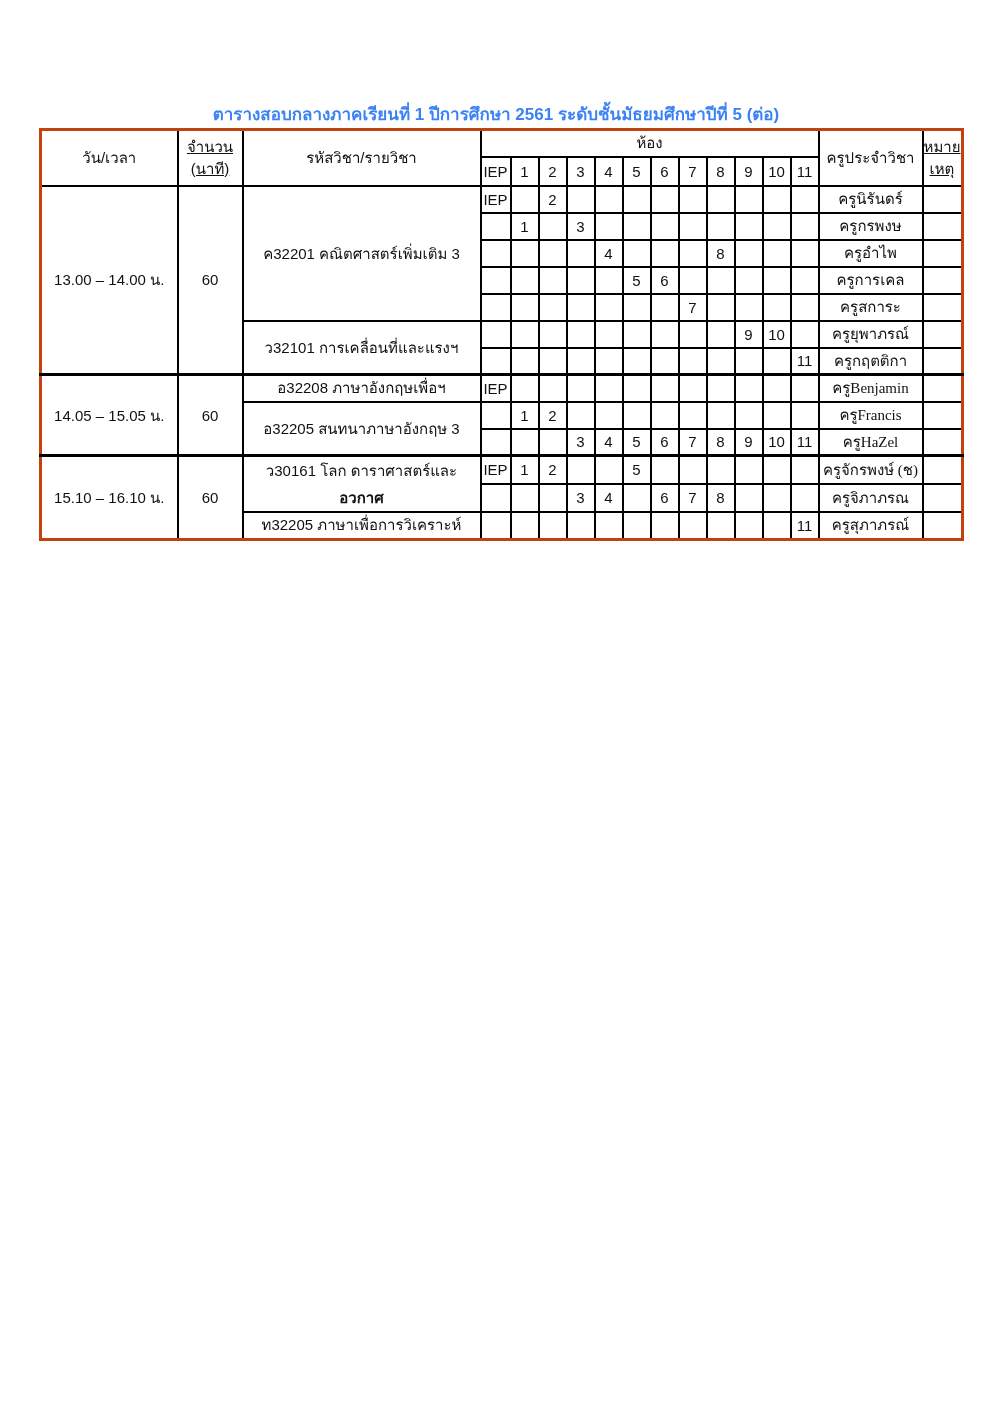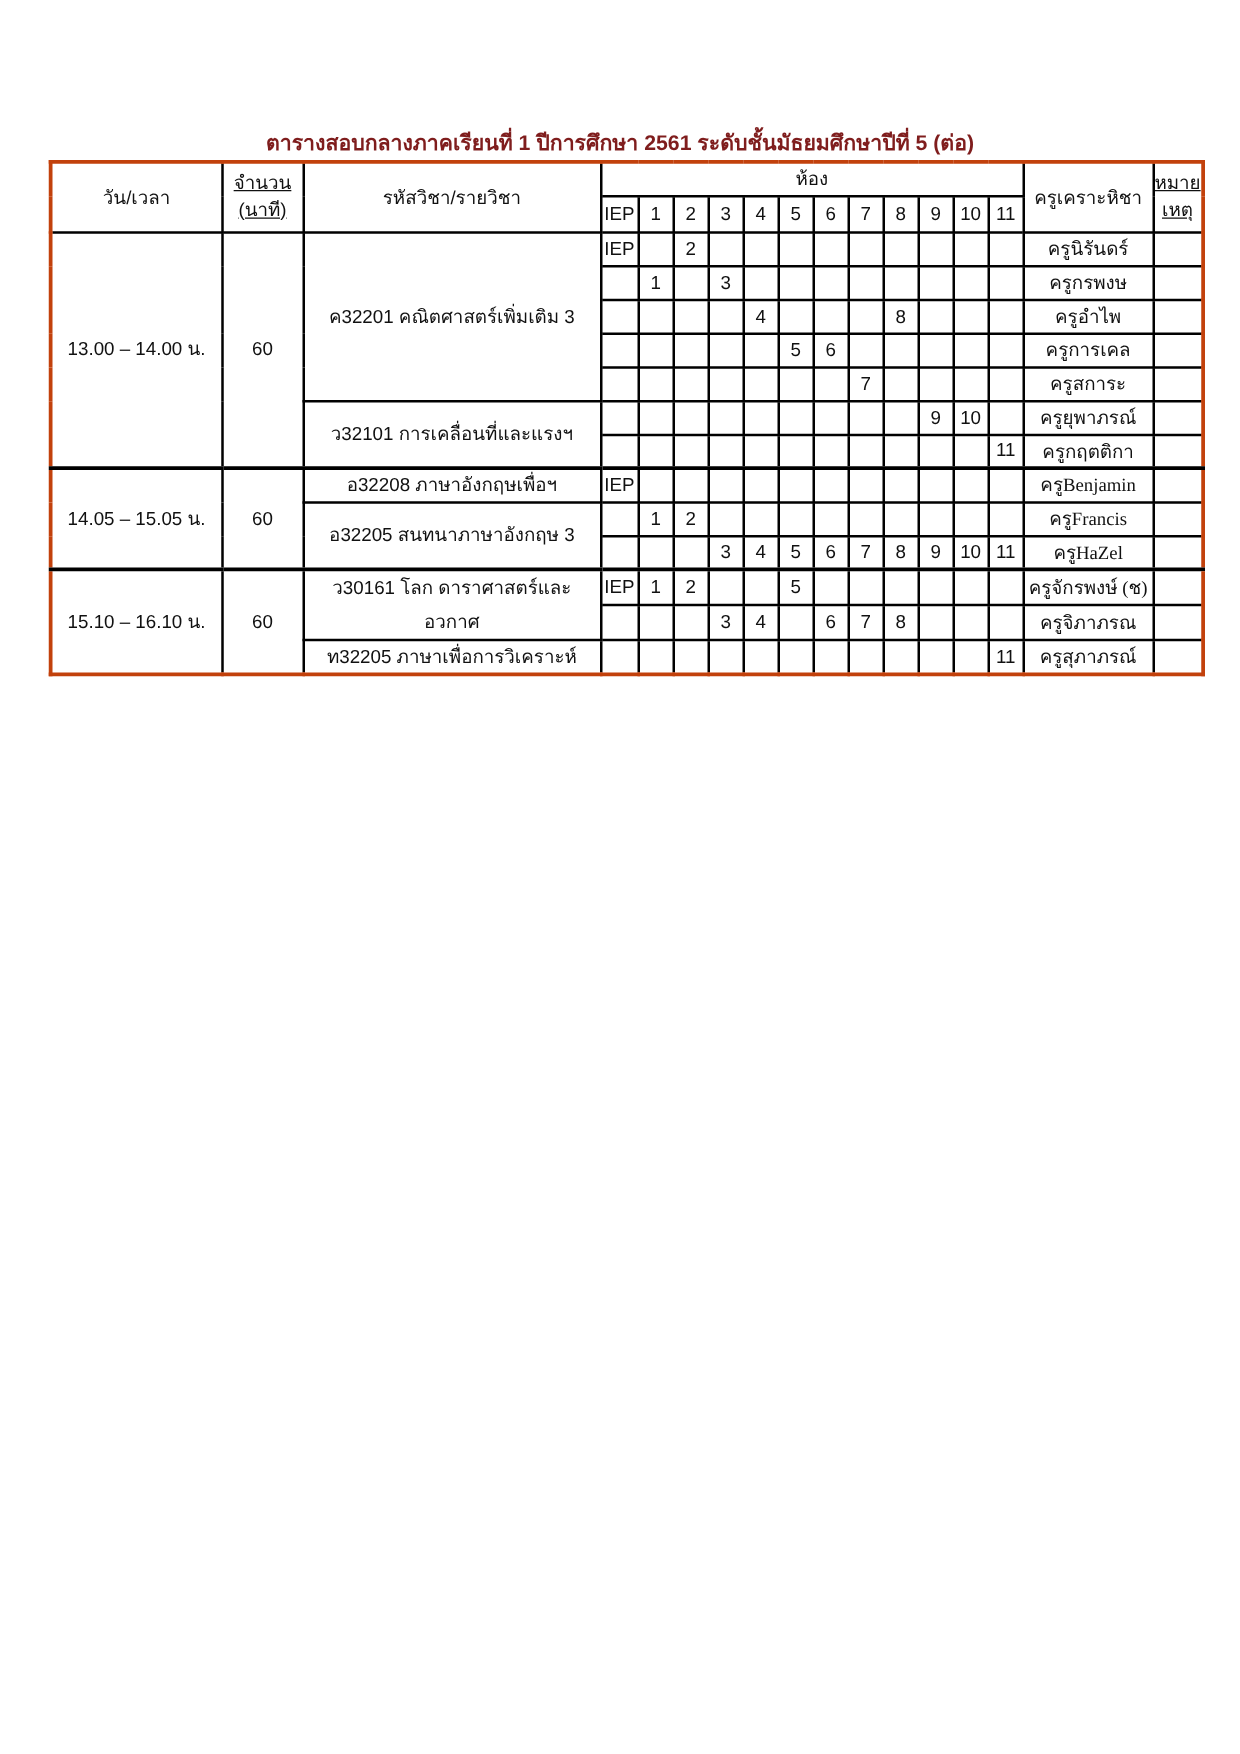--- a/index.html
+++ b/index.html
@@ -9,21 +9,21 @@
     font-family: "Liberation Sans", sans-serif;
     color: #111111;
     position: relative;
   }
   .doc-title {
     position: absolute;
     top: 100px; left: 0; width: 100%;
     text-align: center;
     font-size: 17px;
     font-weight: bold;
-    color: #7f1d1d;
+    color: #3b82f6;
   }
   table.exam {
     position: absolute;
     top: 128px; left: 39px;
     border-collapse: collapse;
     table-layout: fixed;
     border: 3px solid #c2410c;
   }
   .exam th, .exam td {
     border: 2px solid #000;
@@ -36,21 +36,21 @@
     white-space: nowrap;
     color: #111;
   }
   .exam thead tr.h1 { height: 27px; }
   .exam thead tr.h2 { height: 29px; }
   .exam tbody tr { height: 27px; }
   .two-line div { line-height: 22px; text-decoration: underline; }
   .c-subj { text-align: left; padding-left: 7px; }
   .c-teacher { text-align: left; padding-left: 6px; font-family: Liberation Serif, serif; }
   .vtop { vertical-align: top; line-height: 27px; }
-  .subj-l2 { text-align: center; line-height: 27px; }
+  .subj-l2 { text-align: center; line-height: 27px; font-weight: bold; }
   .subj-l1 { line-height: 27px; }
   tr.block-start td { border-top-width: 3px; }
 </style>
 </head>
 <body>
 
 <div class="doc-title">ตารางสอบกลางภาคเรียนที่ 1 ปีการศึกษา 2561 ระดับชั้นมัธยมศึกษาปีที่ 5 (ต่อ)</div>
 
 <table class="exam">
   <colgroup>
@@ -74,21 +74,21 @@
   </colgroup>
   <thead>
     <tr class="h1">
       <th rowspan="2">วัน/เวลา</th>
       <th rowspan="2" class="two-line">
         <div>จำนวน</div>
         <div>(นาที)</div>
       </th>
       <th rowspan="2">รหัสวิชา/รายวิชา</th>
       <th colspan="12">ห้อง</th>
-      <th rowspan="2">ครูเคราะหิชา</th>
+      <th rowspan="2">ครูประจำวิชา</th>
       <th rowspan="2" class="two-line">
         <div>หมาย</div>
         <div>เหตุ</div>
       </th>
     </tr>
     <tr class="h2">
       <th>IEP</th>
       <th>1</th>
       <th>2</th>
       <th>3</th>

